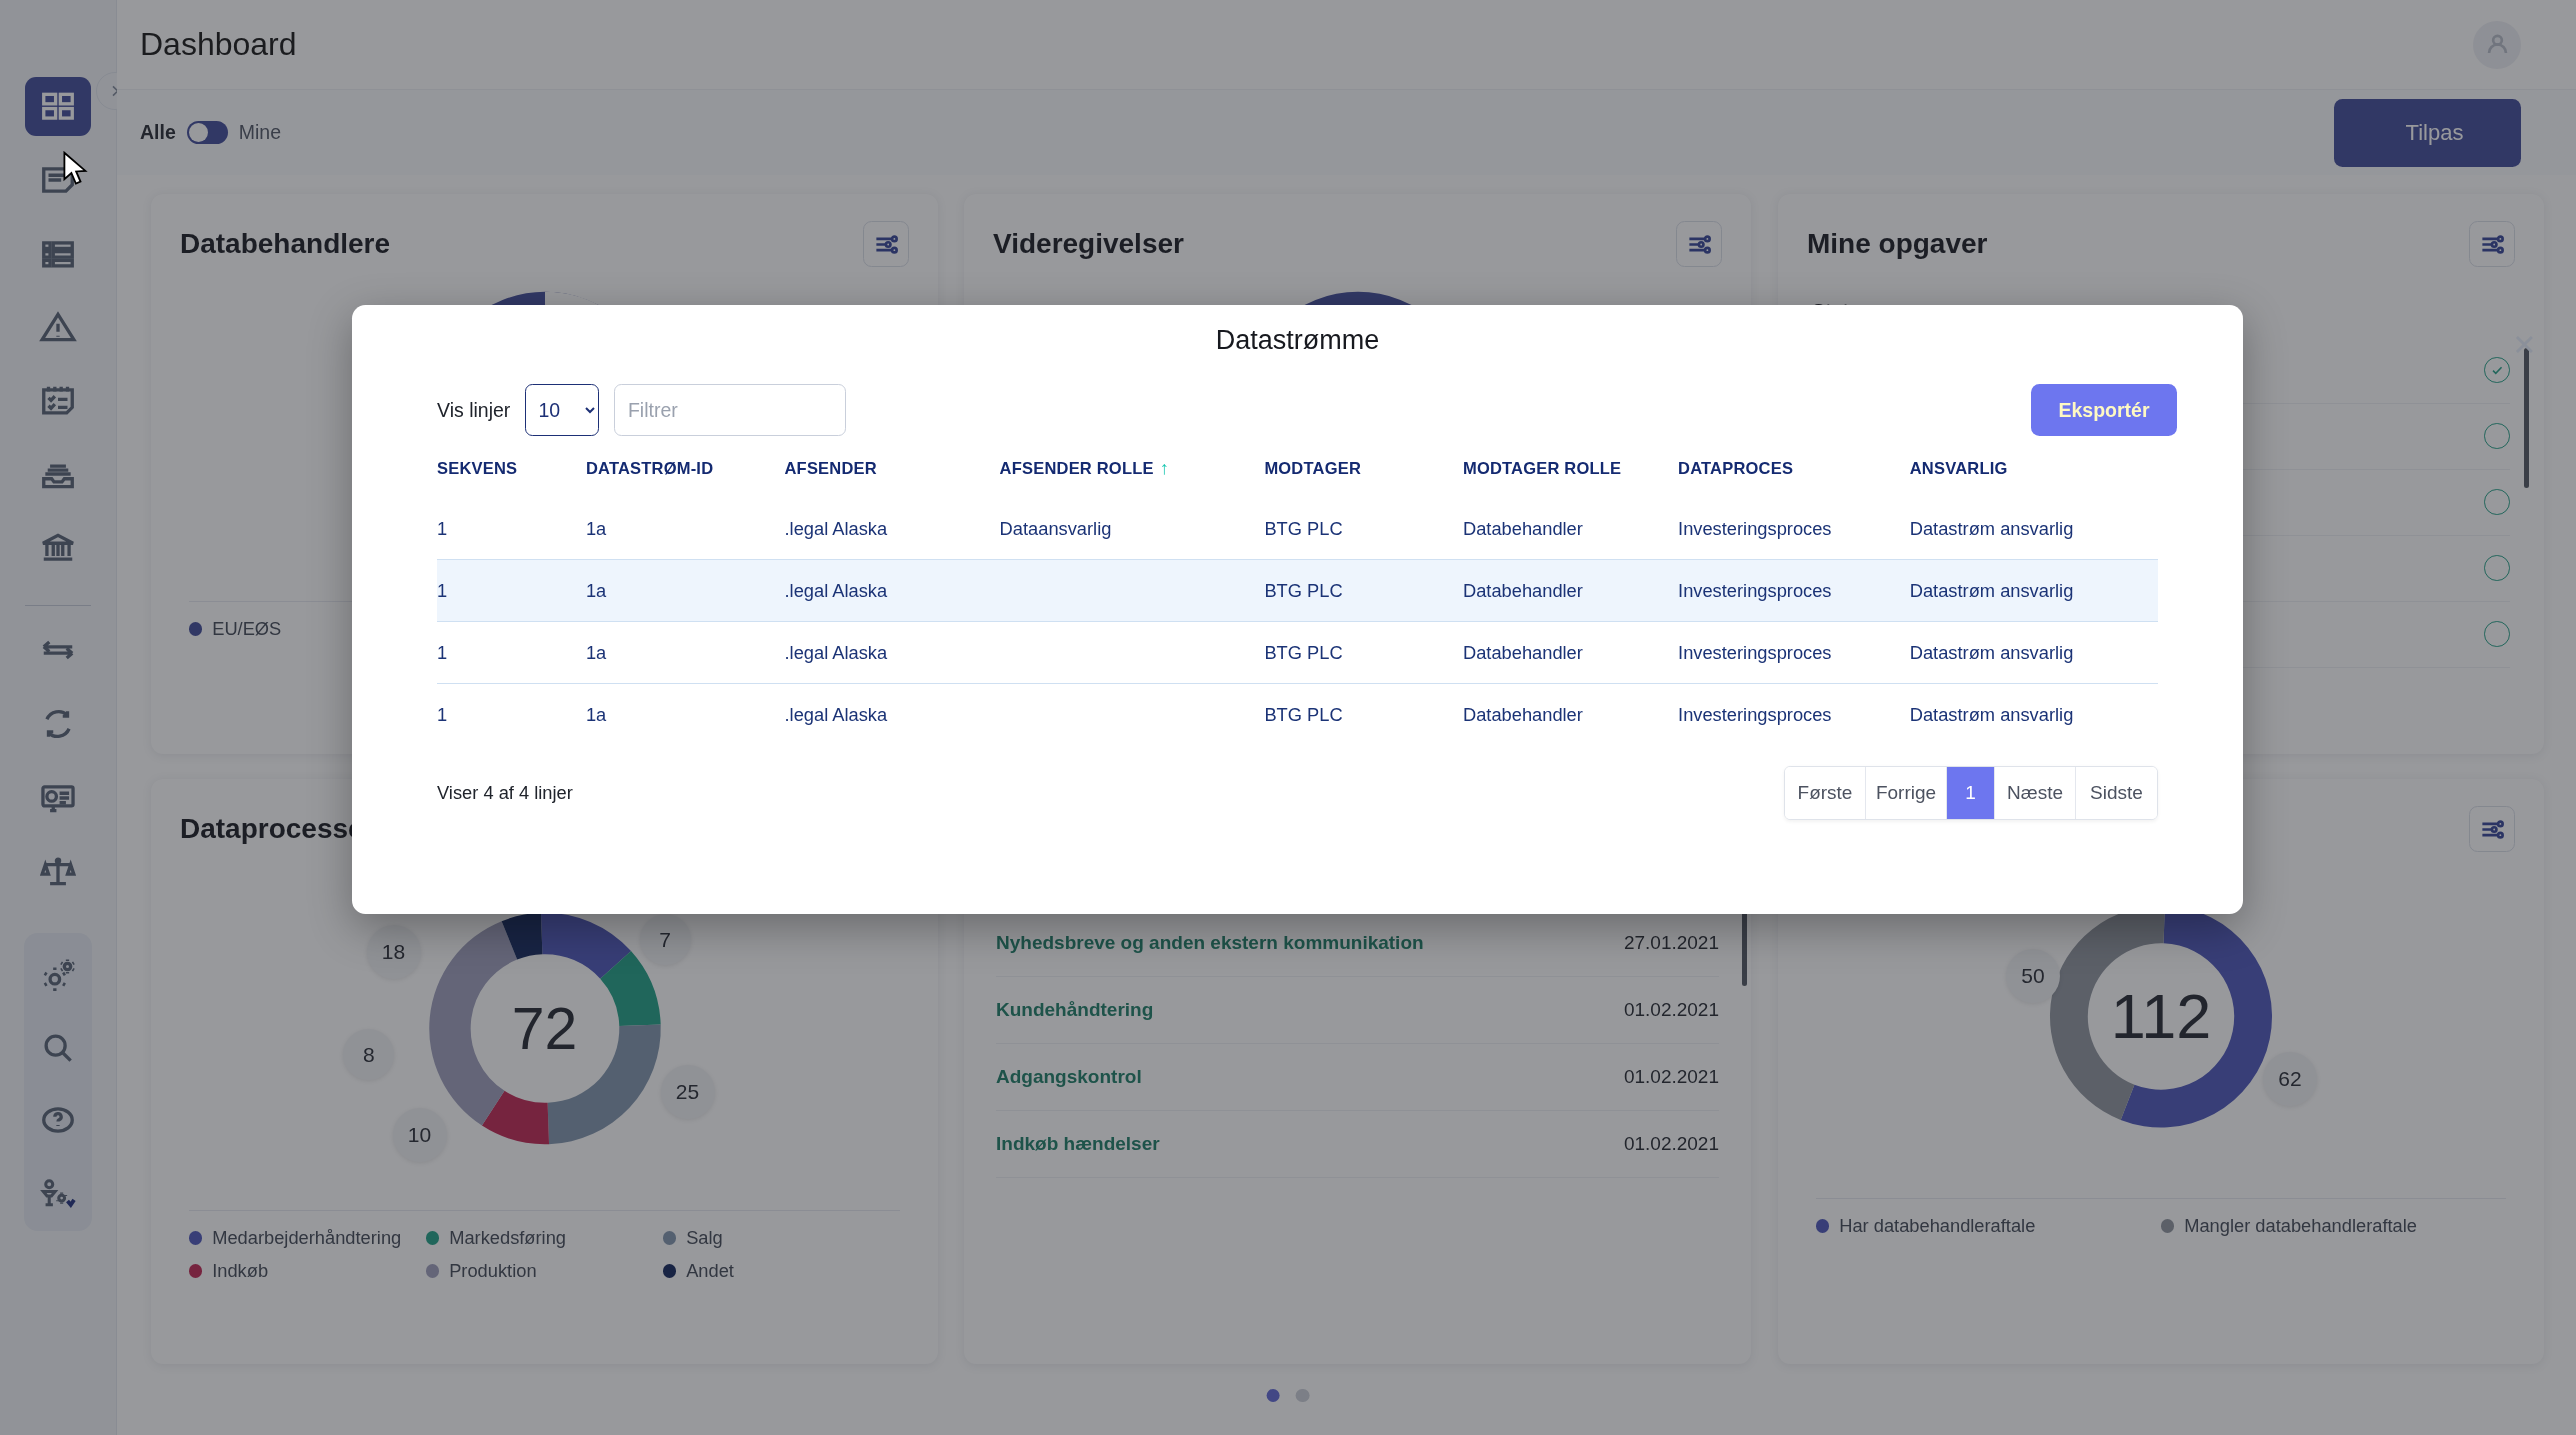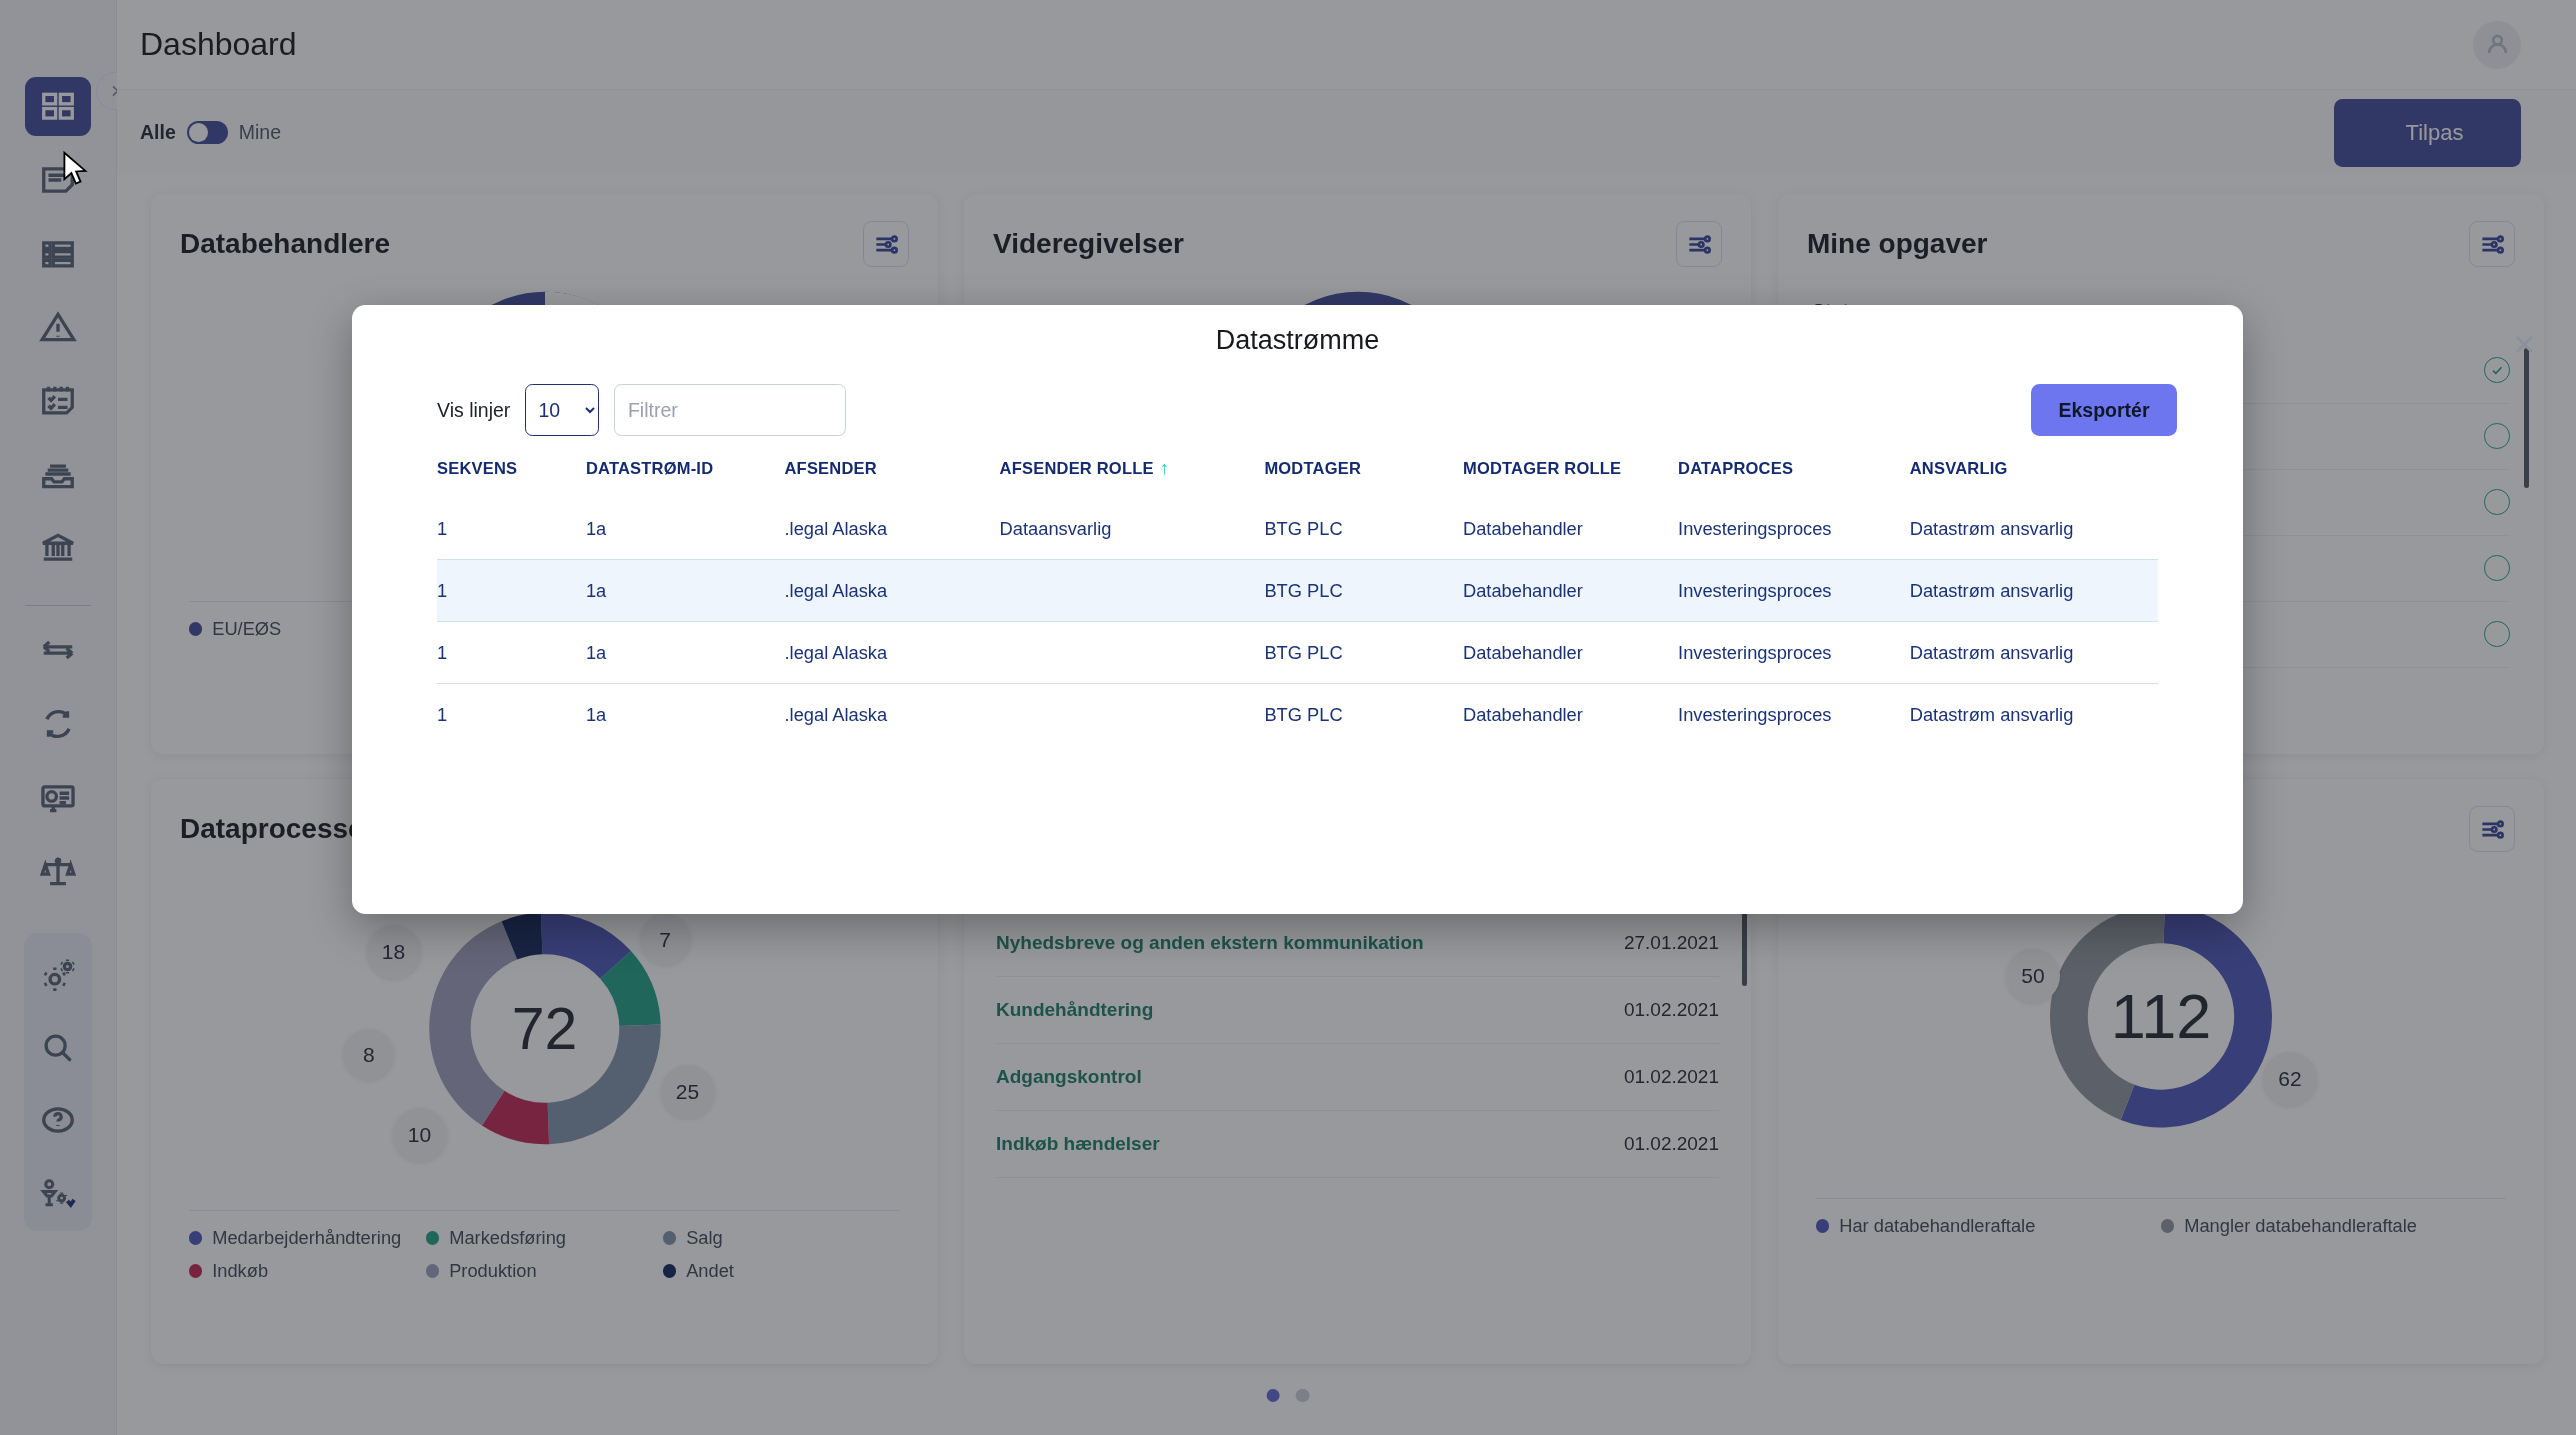--- a/index.html
+++ b/index.html
@@ -208,21 +208,21 @@
   }
   #filter-input {
     width: 232px; height: 52px; border-radius: 7.3px;
     border: 1px solid #c9cfdb; background: #ffffff;
     font-size: 19.5px; color: #2a2f3a; padding: 0 13.4px;
     font-family: "Liberation Sans", sans-serif;
   }
   #filter-input::placeholder { color: #9aa1ae; }
   #eksporter-button {
     width: 146px; height: 52px; border-radius: 8.5px; border: none;
-    background: #6d76ef; color: #0f172a; font-size: 19.5px; font-weight: bold;
+    background: #6d76ef; color: #fef9c3; font-size: 19.5px; font-weight: bold;
     cursor: pointer; font-family: "Liberation Sans", sans-serif;
   }
 
   
   #modal-table { margin: 21px 85px 0 85px; }
   #modal-table table { width: 100%; border-collapse: collapse; table-layout: fixed; }
   #modal-table th {
     text-align: left; font-size: 16.5px; font-weight: bold; color: #142a71;
     letter-spacing: 0.2px; padding-bottom: 18.3px; border-bottom: 1.2px solid #ffffff;
   }
@@ -697,15 +697,25 @@
             <td></td>
             <td>BTG PLC</td>
             <td>Databehandler</td>
             <td>Investeringsproces</td>
             <td>Datastrøm ansvarlig</td>
           </tr>
         </tbody>
     </table>
   </div>
 
+  <div id="modal-footer">
+    <span id="viser-text">Viser 4 af 4 linjer</span>
+    <div id="pagination">
+      <button class="page-btn">Første</button>
+      <button class="page-btn">Forrige</button>
+      <button class="page-btn current">1</button>
+      <button class="page-btn">Næste</button>
+      <button class="page-btn">Sidste</button>
+    </div>
+  </div>
 </div>
 <button id="modal-close">✕</button>
 
 
 </body></html>

